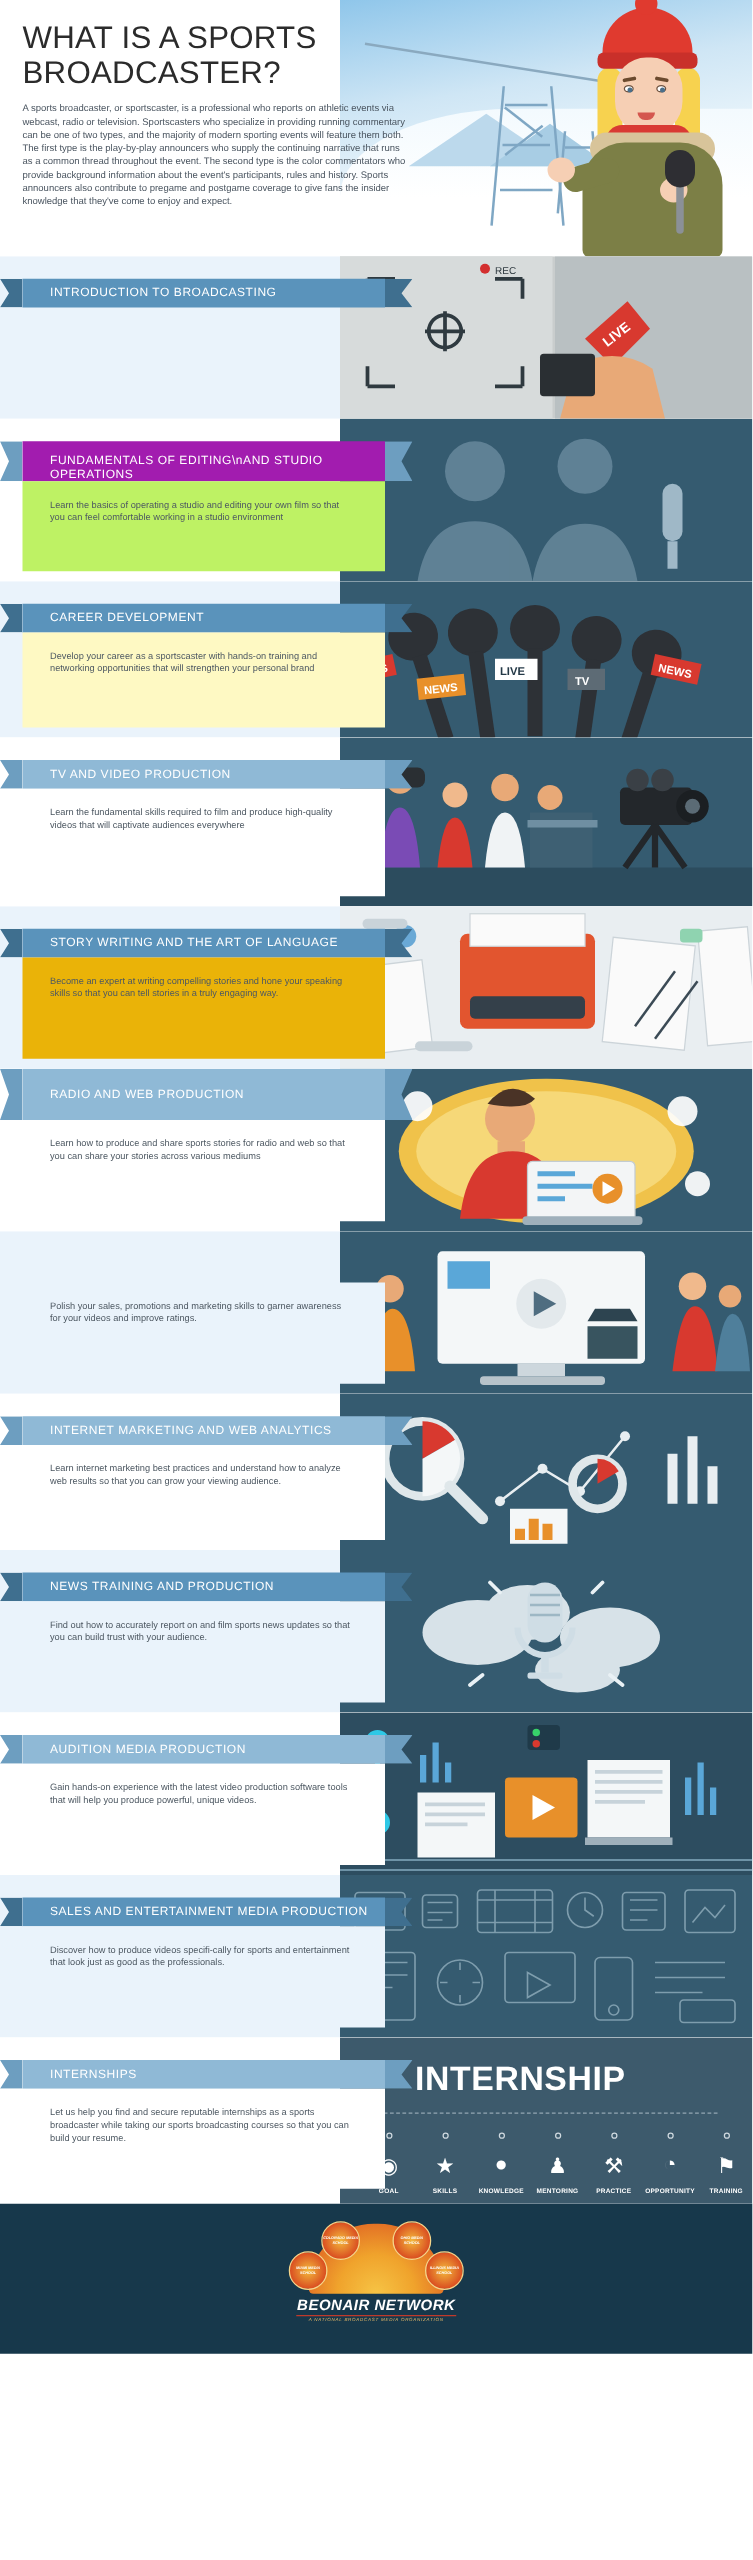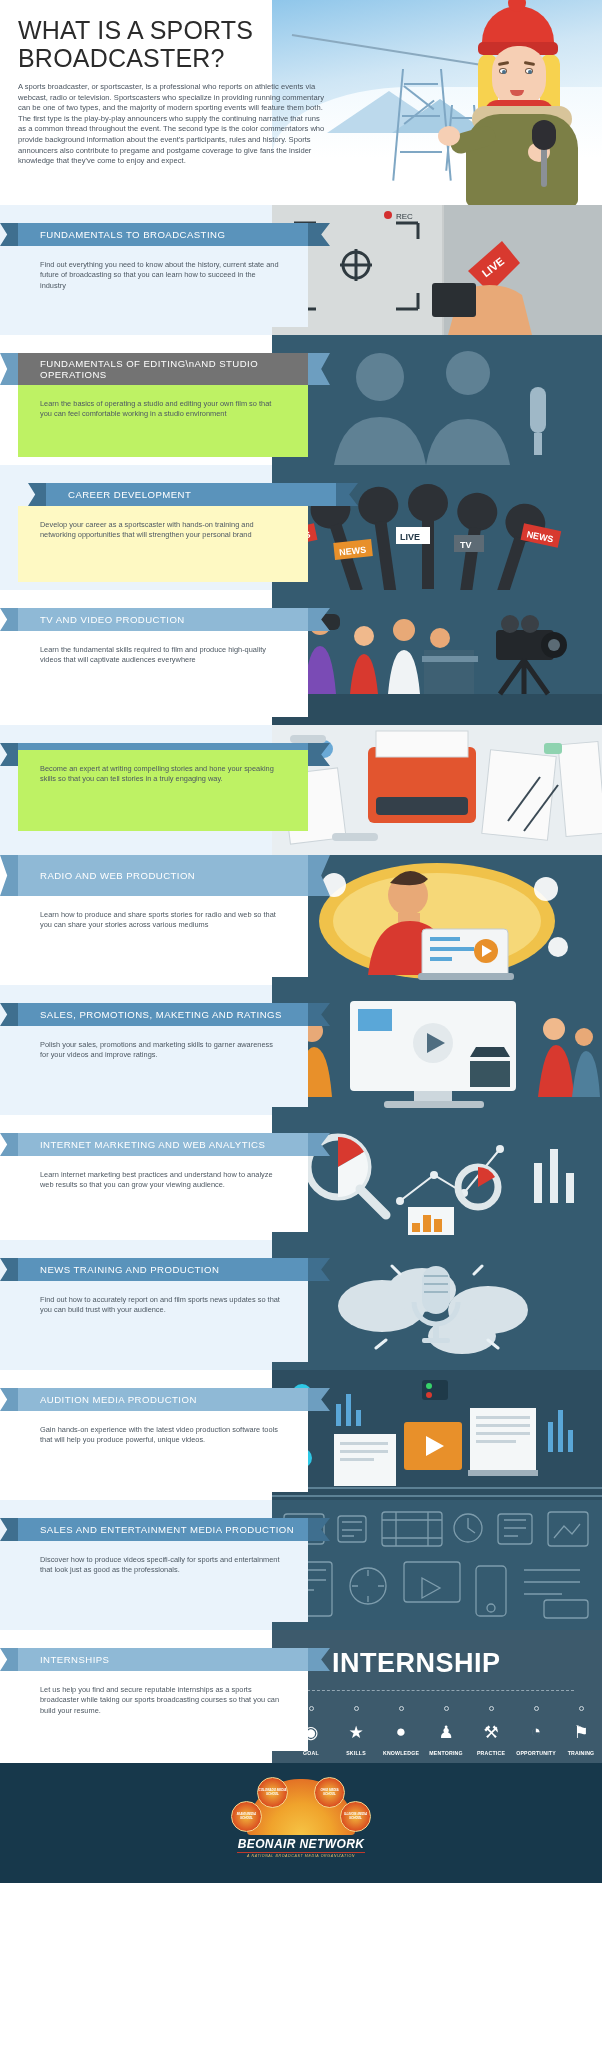--- a/index.html
+++ b/index.html
@@ -200,45 +200,42 @@
             <path d="M0 40 L34 10 L52 32 L22 62 Z" fill="#d8392f"></path>
             <text x="14" y="44" fill="#fff" font-size="11" font-weight="bold" transform="rotate(-38 20 40)" font-family="sans-serif">LIVE</text>
           </g>
         <path d="M188 86 q36 -14 62 4 l10 40 h-84 z" fill="#e8a977"></path>
         <rect x="160" y="78" width="44" height="34" rx="3" fill="#2a2f33"></rect>
       </svg>
       </div>
     <div class="band-bg" style="background:#eaf3fb"></div>
     <div class="ribbon" style="top:18px;height:23px;background:#5a93bb;">
       <div class="tail-l" style="background:#3f6f8f;clip-path:polygon(0 0,100% 0,100% 100%,0 100%,40% 50%);"></div>
-      <span style="white-space:nowrap">FUNDAMENTALS TO BROADCASTING</span>
+      <span style="white-space:nowrap">INTRODUCTION TO BROADCASTING</span>
       <div class="tail-r" style="background:#3f6f8f;clip-path:polygon(0 0,100% 0,60% 50%,100% 100%,0 100%);"></div>
-    </div>
-    <div class="card" style="top:41px;height:81px;background:#eaf3fb">
-      <span>Find out everything you need to know about the history, current state and future of broadcasting so that you can learn how to succeed in the industry</span>
     </div>
     </div>
     <div class="sec" style="height: 130px;">
     <div class="sec-art">
         <div style="position:absolute;inset:0;background:#355b70"></div>
       <svg width="330" height="100%" viewBox="0 0 330 130" style="position:absolute;inset:0">
         <g fill="#6e8ea1" opacity="0.75">
           <circle cx="108" cy="42" r="24"></circle>
             <path d="M62 130 q8-48 46-48 t46 48z"></path>
           <circle cx="196" cy="38" r="22"></circle>
             <path d="M154 130 q8-46 42-46 t42 46z"></path>
         </g>
         <g fill="#9fb8c7">
             <rect x="258" y="52" width="16" height="46" rx="8"></rect>
             <rect x="262" y="98" width="8" height="22"></rect>
           </g>
       </svg>
       </div>
     <div class="band-bg" style="background:#ffffff"></div>
-    <div class="ribbon" style="top:18px;height:32px;background:#737373;">
+    <div class="ribbon" style="top:18px;height:32px;background:#a21caf;align-items:flex-end;">
       <div class="tail-l" style="background:#6d9ec0;clip-path:polygon(0 0,100% 0,100% 100%,0 100%,40% 50%);"></div>
       <span style="white-space:pre-line">FUNDAMENTALS OF EDITING\nAND STUDIO OPERATIONS</span>
       <div class="tail-r" style="background:#6d9ec0;clip-path:polygon(0 0,100% 0,60% 50%,100% 100%,0 100%);"></div>
     </div>
     <div class="card" style="top:50px;height:72px;background:#bef264">
       <span>Learn the basics of operating a studio and editing your own film so that you can feel comfortable working in a studio environment</span>
     </div>
     </div>
     <div class="sec" style="height: 125px;">
     <div class="sec-art">
@@ -273,21 +270,21 @@
           <rect x="124" y="62" width="34" height="17" fill="#ffffff"></rect>
             <text x="128" y="75" fill="#243947">LIVE</text>
           <rect x="182" y="70" width="30" height="17" fill="#5d6b75"></rect>
             <text x="188" y="83">TV</text>
           <rect x="250" y="62" width="38" height="17" fill="#d8392f" transform="rotate(12 269 70)"></rect>
             <text x="255" y="75" transform="rotate(12 269 70)">NEWS</text>
         </g>
       </svg>
       </div>
     <div class="band-bg" style="background:#eaf3fb"></div>
-    <div class="ribbon" style="top:18px;height:23px;background:#5a93bb;margin-left:28px;">
+    <div class="ribbon" style="top:18px;height:23px;background:#5a93bb;">
       <div class="tail-l" style="background:#3f6f8f;clip-path:polygon(0 0,100% 0,100% 100%,0 100%,40% 50%);"></div>
       <span style="white-space:nowrap">CAREER DEVELOPMENT</span>
       <div class="tail-r" style="background:#3f6f8f;clip-path:polygon(0 0,100% 0,60% 50%,100% 100%,0 100%);"></div>
     </div>
     <div class="card" style="top:41px;height:76px;background:#fef9c3">
       <span>Develop your career as a sportscaster with hands-on training and networking opportunities that will strengthen your personal brand</span>
     </div>
     </div>
     <div class="sec" style="height: 135px;">
     <div class="sec-art">
@@ -353,21 +350,21 @@
         <rect x="18" y="10" width="36" height="8" rx="4" fill="#c9d3d9"></rect>
         <rect x="60" y="108" width="46" height="8" rx="4" fill="#c9d3d9"></rect>
       </svg>
       </div>
     <div class="band-bg" style="background:#eaf3fb"></div>
     <div class="ribbon" style="top:18px;height:23px;background:#5a93bb;">
       <div class="tail-l" style="background:#3f6f8f;clip-path:polygon(0 0,100% 0,100% 100%,0 100%,40% 50%);"></div>
       <span style="white-space:nowrap">STORY WRITING AND THE ART OF LANGUAGE</span>
       <div class="tail-r" style="background:#3f6f8f;clip-path:polygon(0 0,100% 0,60% 50%,100% 100%,0 100%);"></div>
     </div>
-    <div class="card" style="top:25px;height:81px;background:#bef264">
+    <div class="card" style="top:41px;height:81px;background:#eab308">
       <span>Become an expert at writing compelling stories and hone your speaking skills so that you can tell stories in a truly engaging way.</span>
     </div>
     </div>
     <div class="sec" style="height: 130px;">
     <div class="sec-art">
         <div style="position:absolute;inset:0;background:#355b70"></div>
       <svg width="330" height="100%" viewBox="0 0 330 130" style="position:absolute;inset:0">
         <ellipse cx="165" cy="66" rx="118" ry="58" fill="#f0c24a"></ellipse>
         <ellipse cx="165" cy="66" rx="104" ry="48" fill="#f6d878"></ellipse>
         <g>
@@ -424,25 +421,20 @@
             <circle cx="282" cy="44" r="11" fill="#f0b98c"></circle>
             <path d="M266 112 q6-52 18-52 q14 0 18 52z" fill="#d8392f"></path>
           </g>
         <g>
             <circle cx="312" cy="52" r="9" fill="#e8a977"></circle>
             <path d="M300 112 q5-46 14-46 q11 0 14 46z" fill="#4f7f9b"></path>
           </g>
       </svg>
       </div>
     <div class="band-bg" style="background:#eaf3fb"></div>
-    <div class="ribbon" style="top:18px;height:23px;background:#5a93bb;">
-      <div class="tail-l" style="background:#3f6f8f;clip-path:polygon(0 0,100% 0,100% 100%,0 100%,40% 50%);"></div>
-      <span style="white-space:nowrap">SALES, PROMOTIONS, MAKETING AND RATINGS</span>
-      <div class="tail-r" style="background:#3f6f8f;clip-path:polygon(0 0,100% 0,60% 50%,100% 100%,0 100%);"></div>
-    </div>
     <div class="card" style="top:41px;height:81px;background:#eaf3fb">
       <span>Polish your sales, promotions and marketing skills to garner awareness for your videos and improve ratings.</span>
     </div>
     </div>
     <div class="sec" style="height: 125px;">
     <div class="sec-art">
         <div style="position:absolute;inset:0;background:#355b70"></div>
       <svg width="330" height="100%" viewBox="0 0 330 125" style="position:absolute;inset:0">
         <circle cx="66" cy="52" r="30" fill="none" stroke="#dfe7ea" stroke-width="7"></circle>
         <path d="M66 52 v-30 a30 30 0 0 1 26 15z" fill="#d8392f"></path>

